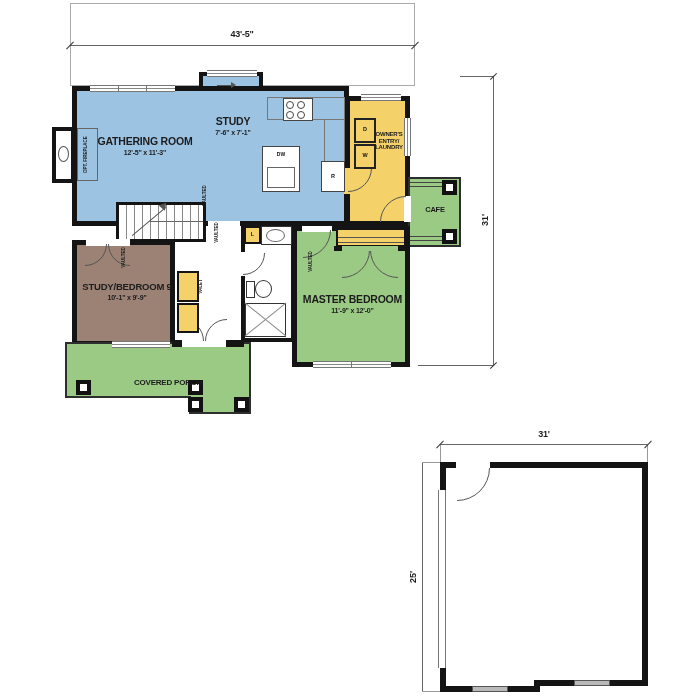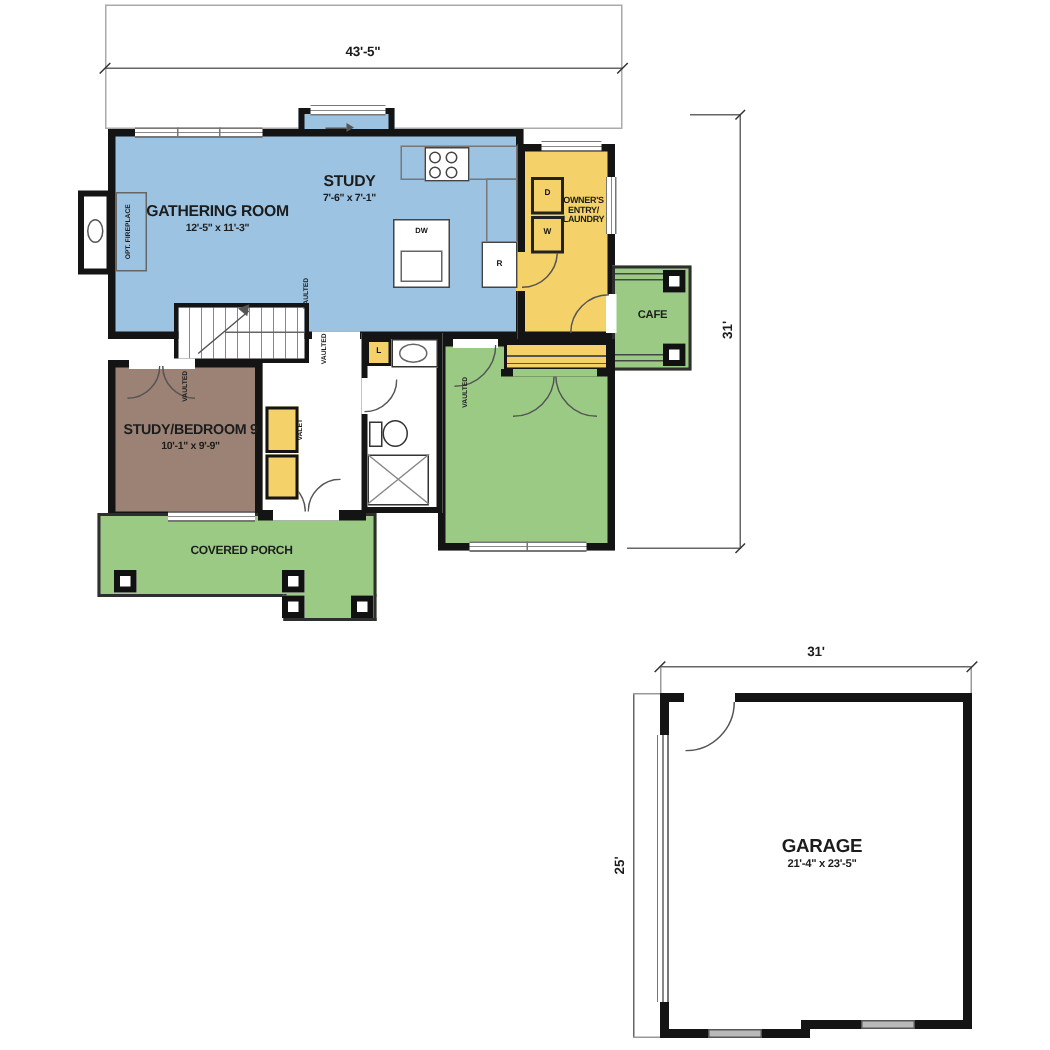--- a/index.html
+++ b/index.html
@@ -175,25 +175,25 @@
   <div class="abs lbl" style="left:203px;top:116px;width:60px;font-size:10.5px;">
     <span>STUDY</span>
     <span class="rsize">7'-6" x 7'-1"</span>
   </div>
   <div class="abs lbl" style="left:366px;top:131px;width:46px;font-size:6px;">OWNER'S ENTRY/ LAUNDRY</div>
   <div class="abs lbl" style="left:412px;top:206px;width:46px;font-size:7.5px;">CAFE</div>
   <div class="abs lbl" style="left:78px;top:282px;width:98px;font-size:9.5px;">
     <span>STUDY/BEDROOM 9</span>
     <span class="rsize">10'-1" x 9'-9"</span>
   </div>
-  <div class="abs lbl" style="left:120px;top:363px;width:82px;font-size:8px;">COVERED PORCH</div>
-  <div class="abs lbl" style="left:495px;top:557px;width:106px;font-size:12.5px;">
-    <span>GARAGE</span>
-    <span class="rsize" style="font-size:7.5px;">21'-4" x 23'-5"</span>
+  <div class="abs lbl" style="left:300px;top:294px;width:105px;font-size:10.5px;">
+    <span>MASTER BEDROOM</span>
+    <span class="rsize">11'-9" x 12'-0"</span>
   </div>
+  <div class="abs lbl" style="left:120px;top:379px;width:82px;font-size:8px;text-align:right;">COVERED PORCH</div>
 
   <div class="abs vlbl" style="left:192px;top:191px;width:30px;height:9px;font-size:4.5px;">VAULTED</div>
   <div class="abs vlbl" style="left:204px;top:228px;width:30px;height:9px;font-size:4.5px;">VAULTED</div>
   <div class="abs vlbl" style="left:111px;top:253px;width:30px;height:9px;font-size:4.5px;">VAULTED</div>
   <div class="abs vlbl" style="left:298px;top:257px;width:30px;height:9px;font-size:4.5px;">VAULTED</div>
   <div class="abs vlbl" style="left:188px;top:282px;width:30px;height:9px;font-size:4.5px;">VALET</div>
 
 </div>
 
 </body></html>

